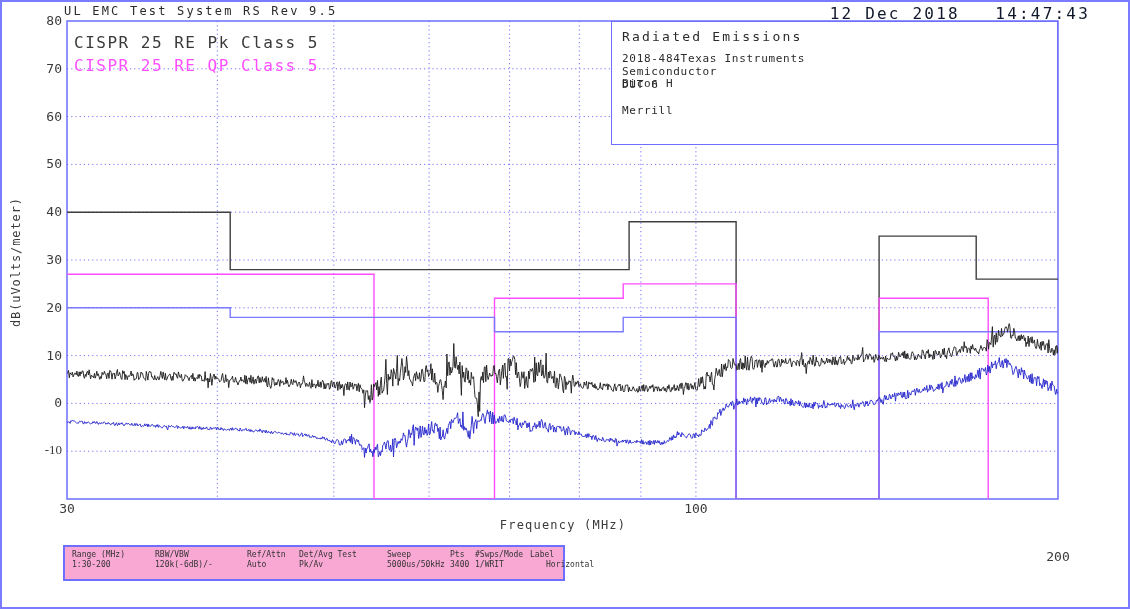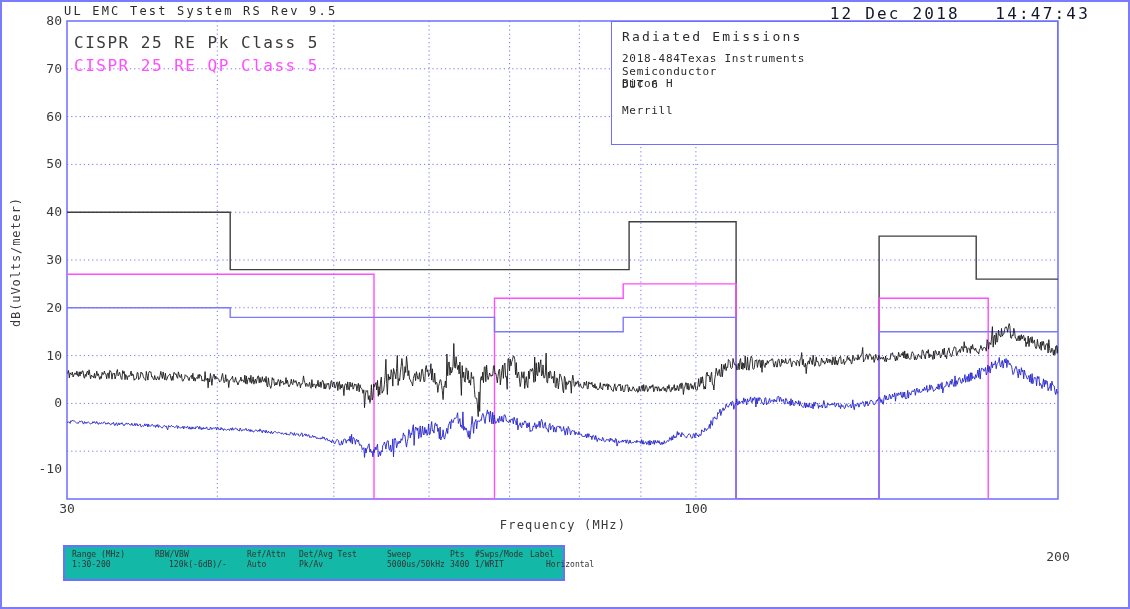--- a/index.html
+++ b/index.html
@@ -23,21 +23,21 @@
   .il0{top:31px;}.il1{top:44px;}.il2{top:57px;}.il3{top:56px;}.il4{top:83px;}
   .ylabel{
     position:absolute;left:16px;top:262px;transform:translate(-50%,-50%) rotate(-90deg);
     font-size:12px;letter-spacing:0.9px;color:#3a3a3a;white-space:nowrap;
   }
   .xlabel{position:absolute;left:0;top:518px;width:1126px;text-align:center;font-size:12px;letter-spacing:1.2px;color:#3a3a3a;}
   .ytick{position:absolute;left:20px;width:42px;text-align:right;font-size:13px;color:#3a3a3a;white-space:pre;}
   .xtick{position:absolute;top:501px;transform:translateX(-50%);font-size:13px;color:#3a3a3a;white-space:pre;}
   .ftable{
     position:absolute;left:63px;top:545px;width:502px;height:36px;
-    border:2px solid #6e6eff;box-sizing:border-box;background:#14b8a6;
+    border:2px solid #6e6eff;box-sizing:border-box;background:#f9a8d4;
   }
   .ft-h{position:absolute;top:3px;font-size:8px;line-height:9px;color:#333;white-space:pre;}
   .ft-v{position:absolute;top:13px;font-size:8px;line-height:9px;color:#333;white-space:pre;}
 </style>
 </head>
 <body>
 
 <div class="frame"></div>
 
 <svg id="plot-svg" width="1130" height="609">
@@ -92,33 +92,33 @@
 <div id="yticks">
     <div class="ytick" style="top: 13px;">80</div>
     <div class="ytick" style="top: 60.8px;">70</div>
     <div class="ytick" style="top: 108.6px;">60</div>
     <div class="ytick" style="top: 156.4px;">50</div>
     <div class="ytick" style="top: 204.2px;">40</div>
     <div class="ytick" style="top: 252px;">30</div>
     <div class="ytick" style="top: 299.8px;">20</div>
     <div class="ytick" style="top: 347.6px;">10</div>
     <div class="ytick" style="top: 395.4px;">0</div>
-    <div class="ytick" style="top: 461px;">-10</div>
+    <div class="ytick" style="top: 442px; font-family: Liberation Serif, serif;">-10</div>
   </div>
 <div id="xticks">
     <div class="xtick" style="left: 67px;">30</div>
     <div class="xtick" style="left: 695.92px;">100</div>
     <div class="xtick" style="left: 1058px; margin-top: 48px;">200</div>
   </div>
 
 <div class="ftable">
     <div class="ft-h" style="left: 7px;">Range (MHz)</div>
     <div class="ft-v" style="left: 7px;">1:30-200</div>
     <div class="ft-h" style="left: 90px;">RBW/VBW</div>
-    <div class="ft-v" style="left: 104px;">120k(-6dB)/-</div>
+    <div class="ft-v" style="left: 90px;">120k(-6dB)/-</div>
     <div class="ft-h" style="left: 182px;">Ref/Attn</div>
     <div class="ft-v" style="left: 182px;">Auto</div>
     <div class="ft-h" style="left: 234px;">Det/Avg Test</div>
     <div class="ft-v" style="left: 234px;">Pk/Av</div>
     <div class="ft-h" style="left: 322px;">Sweep</div>
     <div class="ft-v" style="left: 322px;">5000us/50kHz</div>
     <div class="ft-h" style="left: 385px;">Pts</div>
     <div class="ft-v" style="left: 385px;">3400</div>
     <div class="ft-h" style="left: 410px;">#Swps/Mode</div>
     <div class="ft-v" style="left: 410px;">1/WRIT</div>

